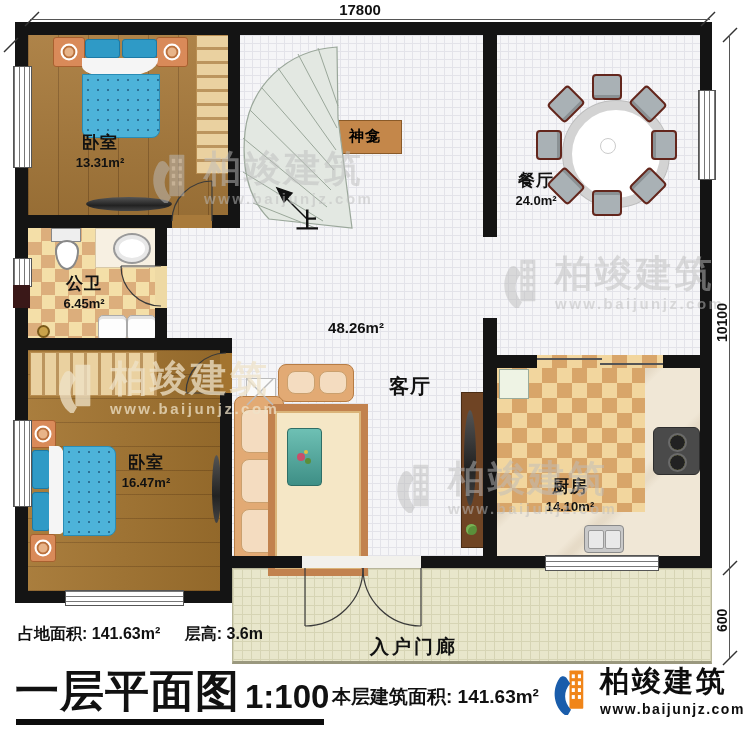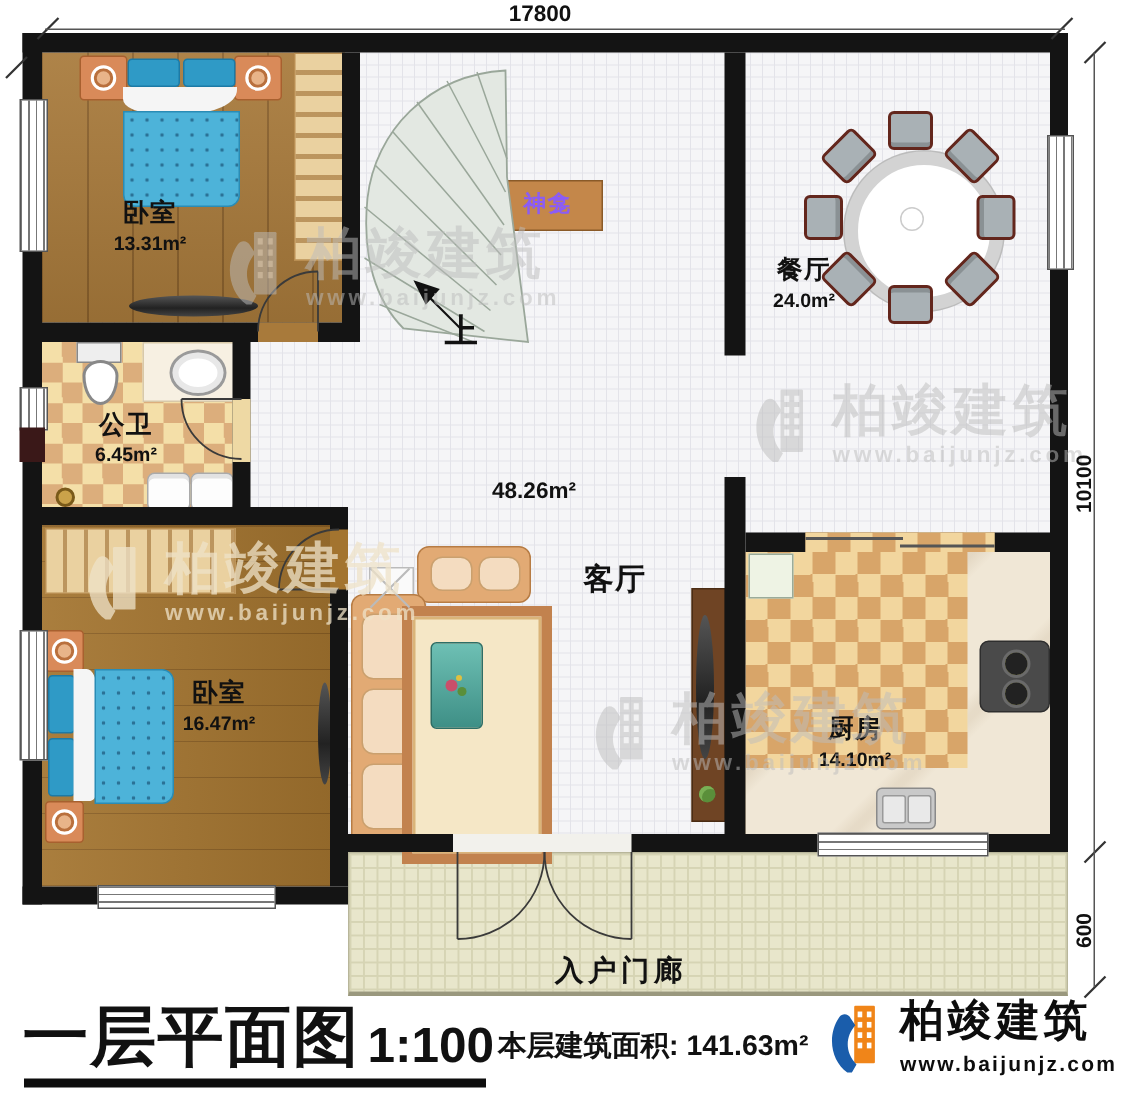--- a/index.html
+++ b/index.html
@@ -132,21 +132,21 @@
     <div class="abs" style="left:14px;top:5px;width:15px;height:15px;background:#222;border:2px solid #6a6a6a;border-radius:50%;box-shadow:inset 0 0 0 9px #222,inset 0 0 0 4px #d8d84a;"></div>
     <div class="abs" style="left:14px;top:25px;width:15px;height:15px;background:#222;border:2px solid #6a6a6a;border-radius:50%;box-shadow:inset 0 0 0 9px #222,inset 0 0 0 4px #d8d84a;"></div>
   </div>
   <div class="furn" style="left:584px;top:525px;width:38px;height:26px;background:#c9c9c9;border:1px solid #8a8a8a;border-radius:4px;">
     <div class="abs" style="left:3px;top:4px;width:14px;height:17px;background:#e9e9e9;border:1px solid #9a9a9a;border-radius:2px;"></div>
     <div class="abs" style="left:20px;top:4px;width:14px;height:17px;background:#e9e9e9;border:1px solid #9a9a9a;border-radius:2px;"></div>
   </div>
 
   <div class="furn" style="left:330px;top:120px;width:70px;height:32px;background:#c4874a;border:1px solid #8a5a28;z-index:3;"></div>
   <div class="roomlabel" style="left:365px;top:136px;">
-      <div class="nm" style="font-size:15px;color:#8b5cf6;">神龛</div>
+      <div class="nm" style="font-size:15px;color:#000000;">神龛</div>
     </div>
 
   <div class="wall" style="left:15px;top:22px;width:697px;height:13px;"></div>
   <div class="wall" style="left:15px;top:22px;width:13px;height:581px;"></div>
   <div class="wall" style="left:700px;top:22px;width:12px;height:546px;"></div>
   <div class="wall" style="left:15px;top:591px;width:217px;height:12px;"></div>
   <div class="wall" style="left:222px;top:556px;width:490px;height:12px;"></div>
   <div class="wall" style="left:228px;top:35px;width:12px;height:193px;"></div>
   <div class="wall" style="left:28px;top:215px;width:212px;height:13px;"></div>
   <div class="wall" style="left:155px;top:228px;width:12px;height:122px;"></div>
@@ -322,20 +322,24 @@
           <rect x="31" y="36" width="4" height="5"></rect>
           <rect x="39" y="36" width="4" height="5"></rect>
         </g>
       </svg>
     <div class="wm-text">
       <div class="wm-name">柏竣建筑</div>
       <div class="wm-url">www.baijunjz.com</div>
     </div>
   </div>
 
+  <div class="footer-stat" style="left:18px;top:624px;">
+    <span>占地面积: 141.63m²</span>
+    <span style="margin-left:20px;">层高: 3.6m</span>
+  </div>
   <div class="abs" style="left:15px;top:662px;font-size:44px;font-weight:900;color:#111;letter-spacing:1px;z-index:8;">一层平面图</div>
   <div class="abs" style="left:245px;top:678px;font-size:33px;font-weight:600;color:#111;z-index:8;">1:100</div>
   <div class="abs" style="left:16px;top:719px;width:308px;height:6px;background:#0d0d0d;z-index:8;"></div>
   <div class="footer-stat" style="left:332px;top:684px;font-size:19px;">本层建筑面积: 141.63m²</div>
 
   <div class="abs" style="left:548px;top:664px;display:flex;gap:6px;z-index:9;">
     <svg width="46" height="56" viewBox="0 0 60 64">
       <rect x="28" y="4" width="18" height="50" rx="1" fill="#f08519"></rect>
       <g fill="#fff">
           <rect x="31" y="9" width="4" height="5"></rect>

